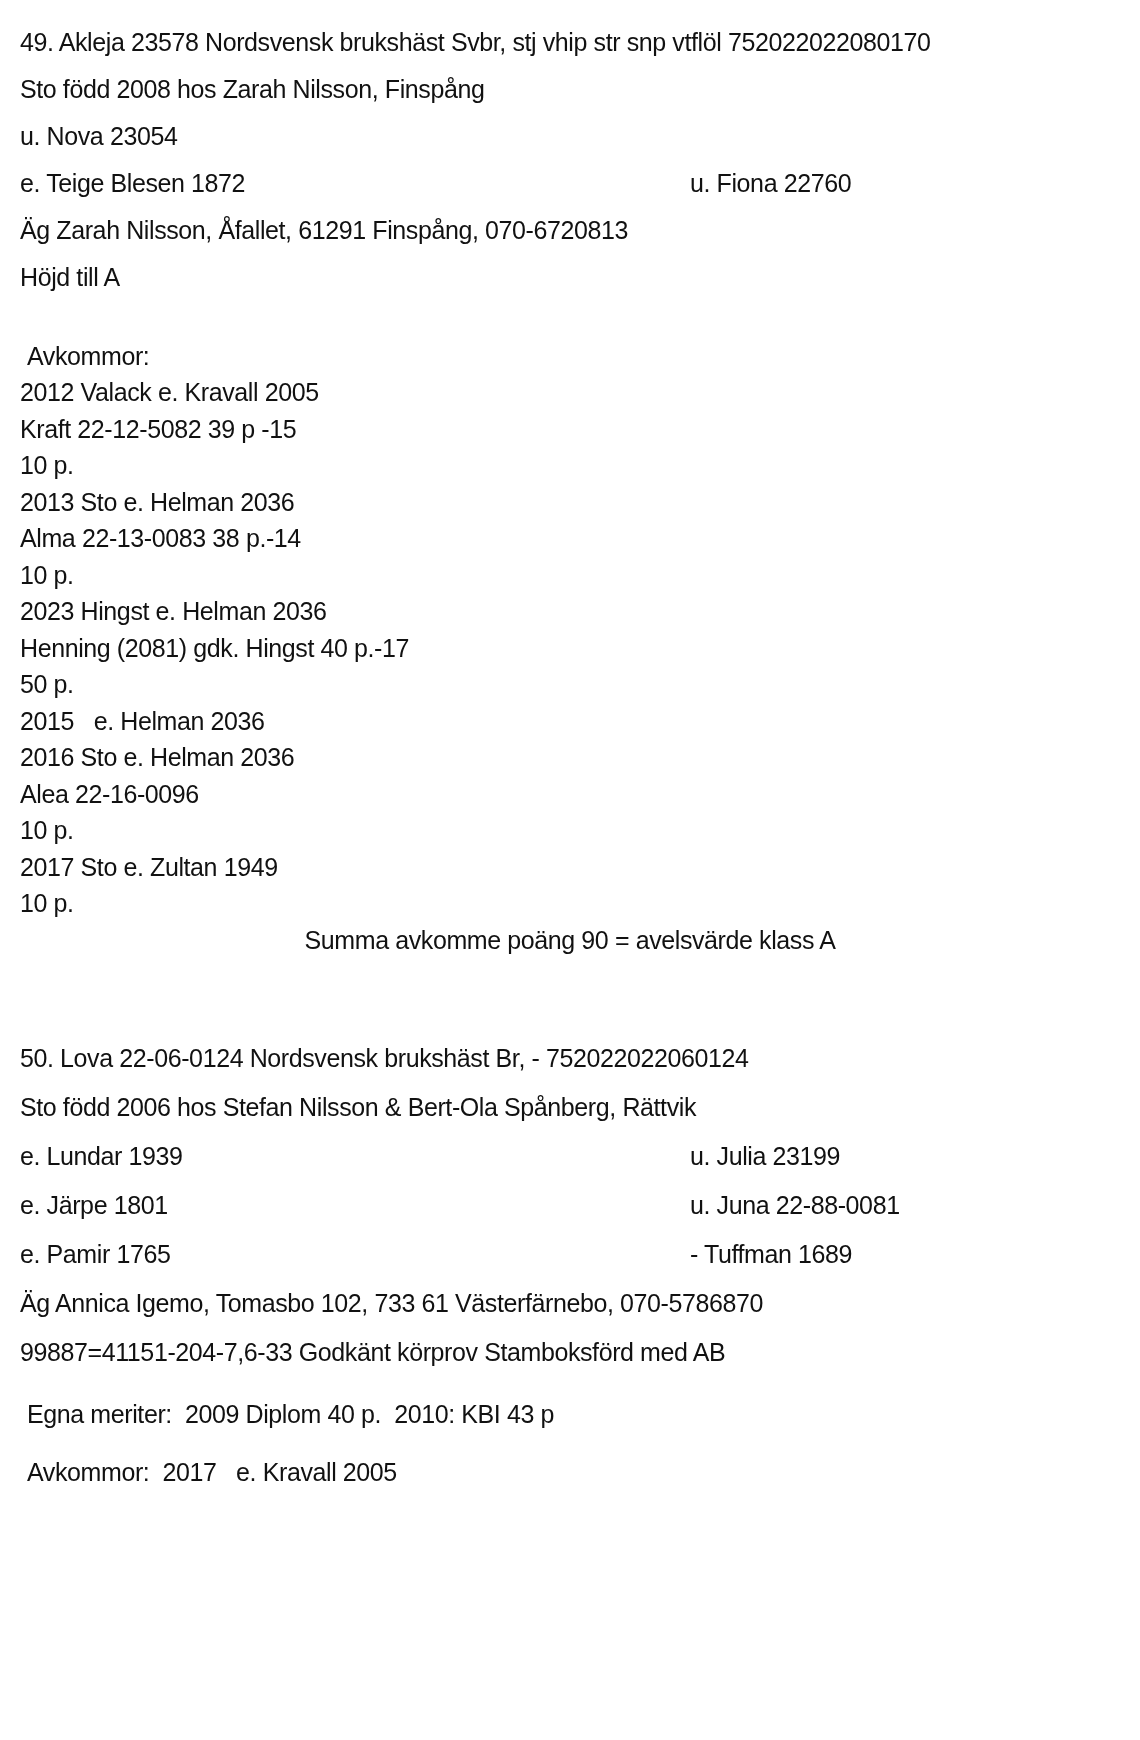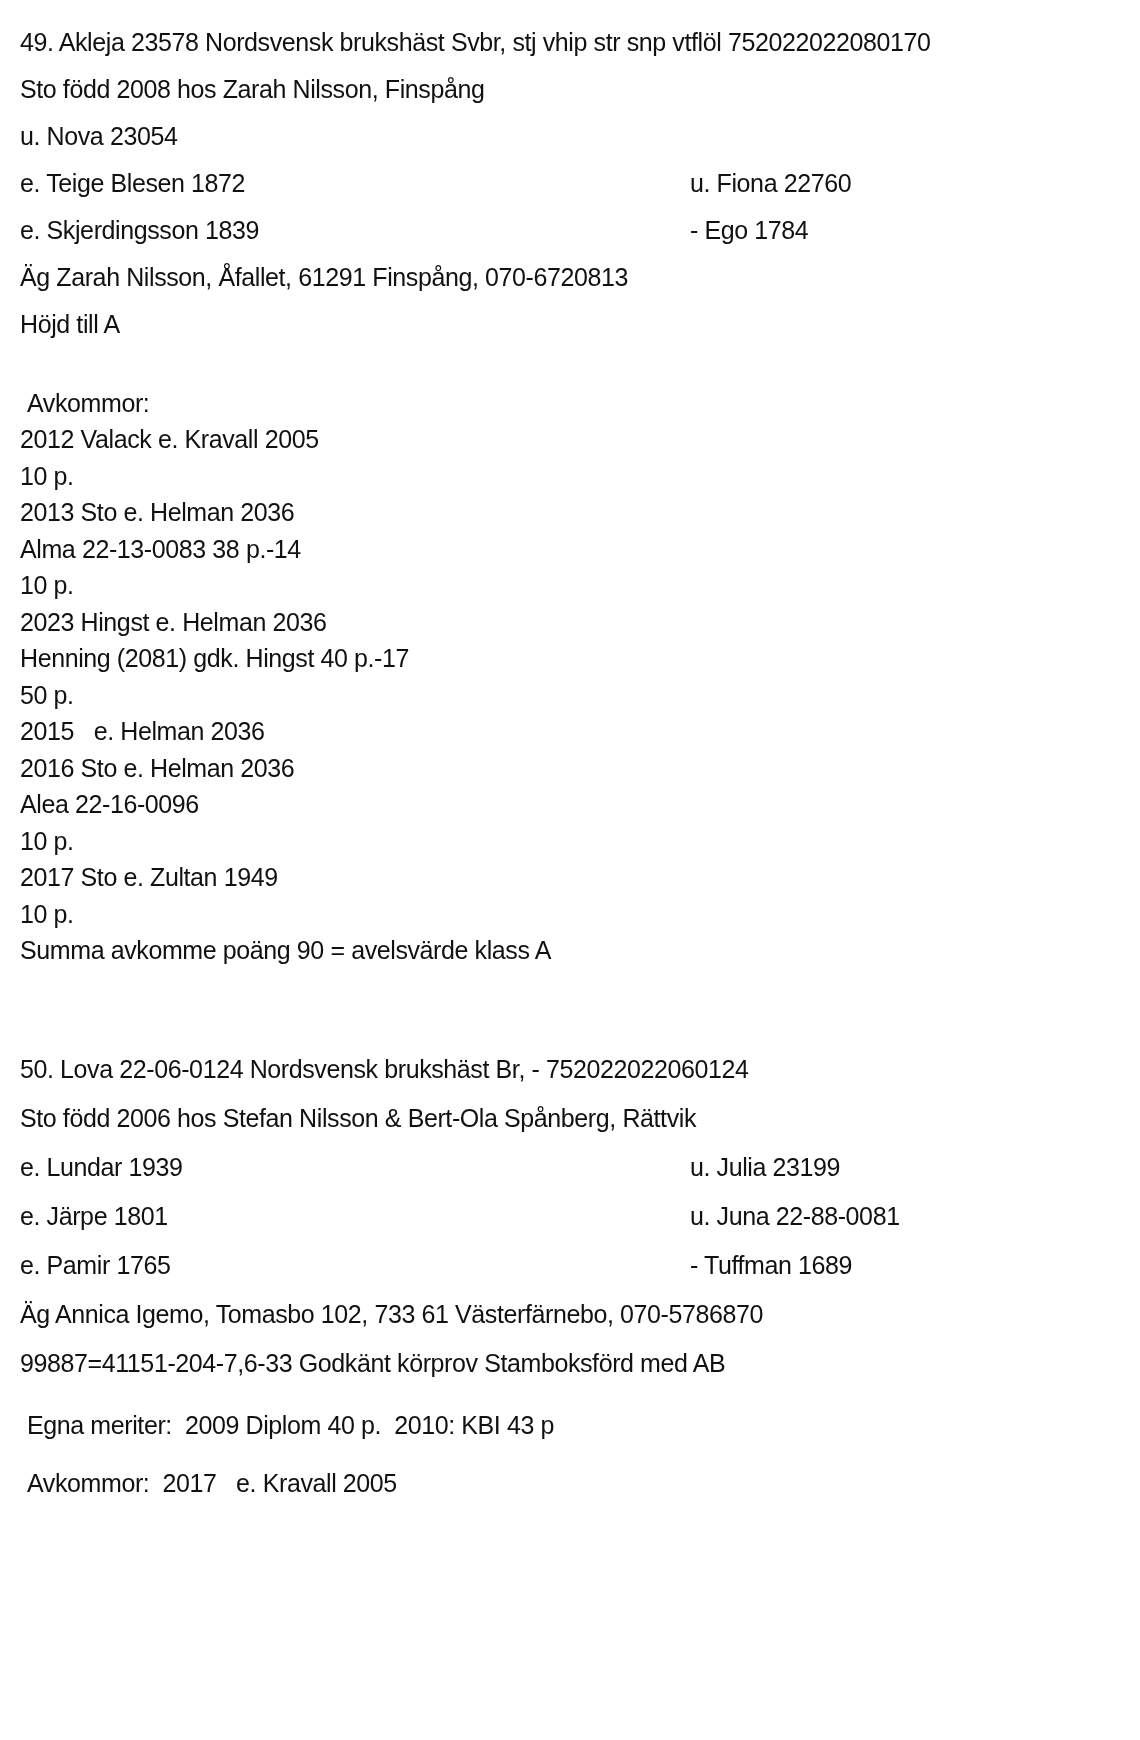--- a/index.html
+++ b/index.html
@@ -26,21 +26,21 @@
   
   .ped-row { display: flex; }
   .ped-left { width: 670px; white-space: pre-wrap; }
   .ped-right { flex: 1; white-space: pre-wrap; }
   
   .off-heading { margin-top: 44px; line-height: 36px; padding-left: 7px; }
   .off-row { display: flex; line-height: 36.5px; flex-direction: column; }
   .off-c1 { width: 500px; white-space: pre-wrap; }
   .off-c2 { width: 510px; white-space: pre-wrap; }
   .off-c3 { flex: 1; white-space: pre-wrap; }
-  .sum-line { line-height: 36.5px; }
+  .sum-line { line-height: 36.5px; text-align: center; }
   
   .entry-50 { margin-top: 82px; }
   .entry-50 .line { line-height: 36px; }
   .merits-line { margin-top: 26px; padding-left: 7px; }
   .off-summary-line { margin-top: 22px; padding-left: 7px; }
 </style>
 </head>
 <body>
 
 <main>
@@ -49,32 +49,29 @@
     <div class="line">49. Akleja 23578 Nordsvensk brukshäst Svbr, stj vhip str snp vtflöl 752022022080170</div>
     <div class="line">Sto född 2008 hos Zarah Nilsson, Finspång</div>
 
     <div class="line ped-row">
       <span class="ped-right">u. Nova 23054</span>
     </div>
     <div class="line ped-row">
       <span class="ped-left">e. Teige Blesen 1872</span>
       <span class="ped-right">u. Fiona 22760</span>
     </div>
-    <div class="line ped-row">
-      <span class="ped-left">e. Skjerdingsson 1839</span>
-      <span class="ped-right">- Ego 1784</span>
-    </div>
 
     <div class="line">Äg Zarah Nilsson, Åfallet, 61291 Finspång, 070-6720813</div>
     <div class="line">Höjd till A</div>
 
     <div class="off-heading">Avkommor:</div>
 
     <div class="off-row">
       <span class="off-c1">2012 Valack e. Kravall 2005</span>
+      <span class="off-c2">Kraft 22-12-5082 39 p -15</span>
       <span class="off-c3">10 p.</span>
     </div>
     <div class="off-row">
       <span class="off-c1">2013 Sto e. Helman 2036</span>
       <span class="off-c2">Alma 22-13-0083 38 p.-14</span>
       <span class="off-c3">10 p.</span>
     </div>
     <div class="off-row">
       <span class="off-c1">2023 Hingst e. Helman 2036</span>
       <span class="off-c2">Henning (2081) gdk. Hingst 40 p.-17</span>

